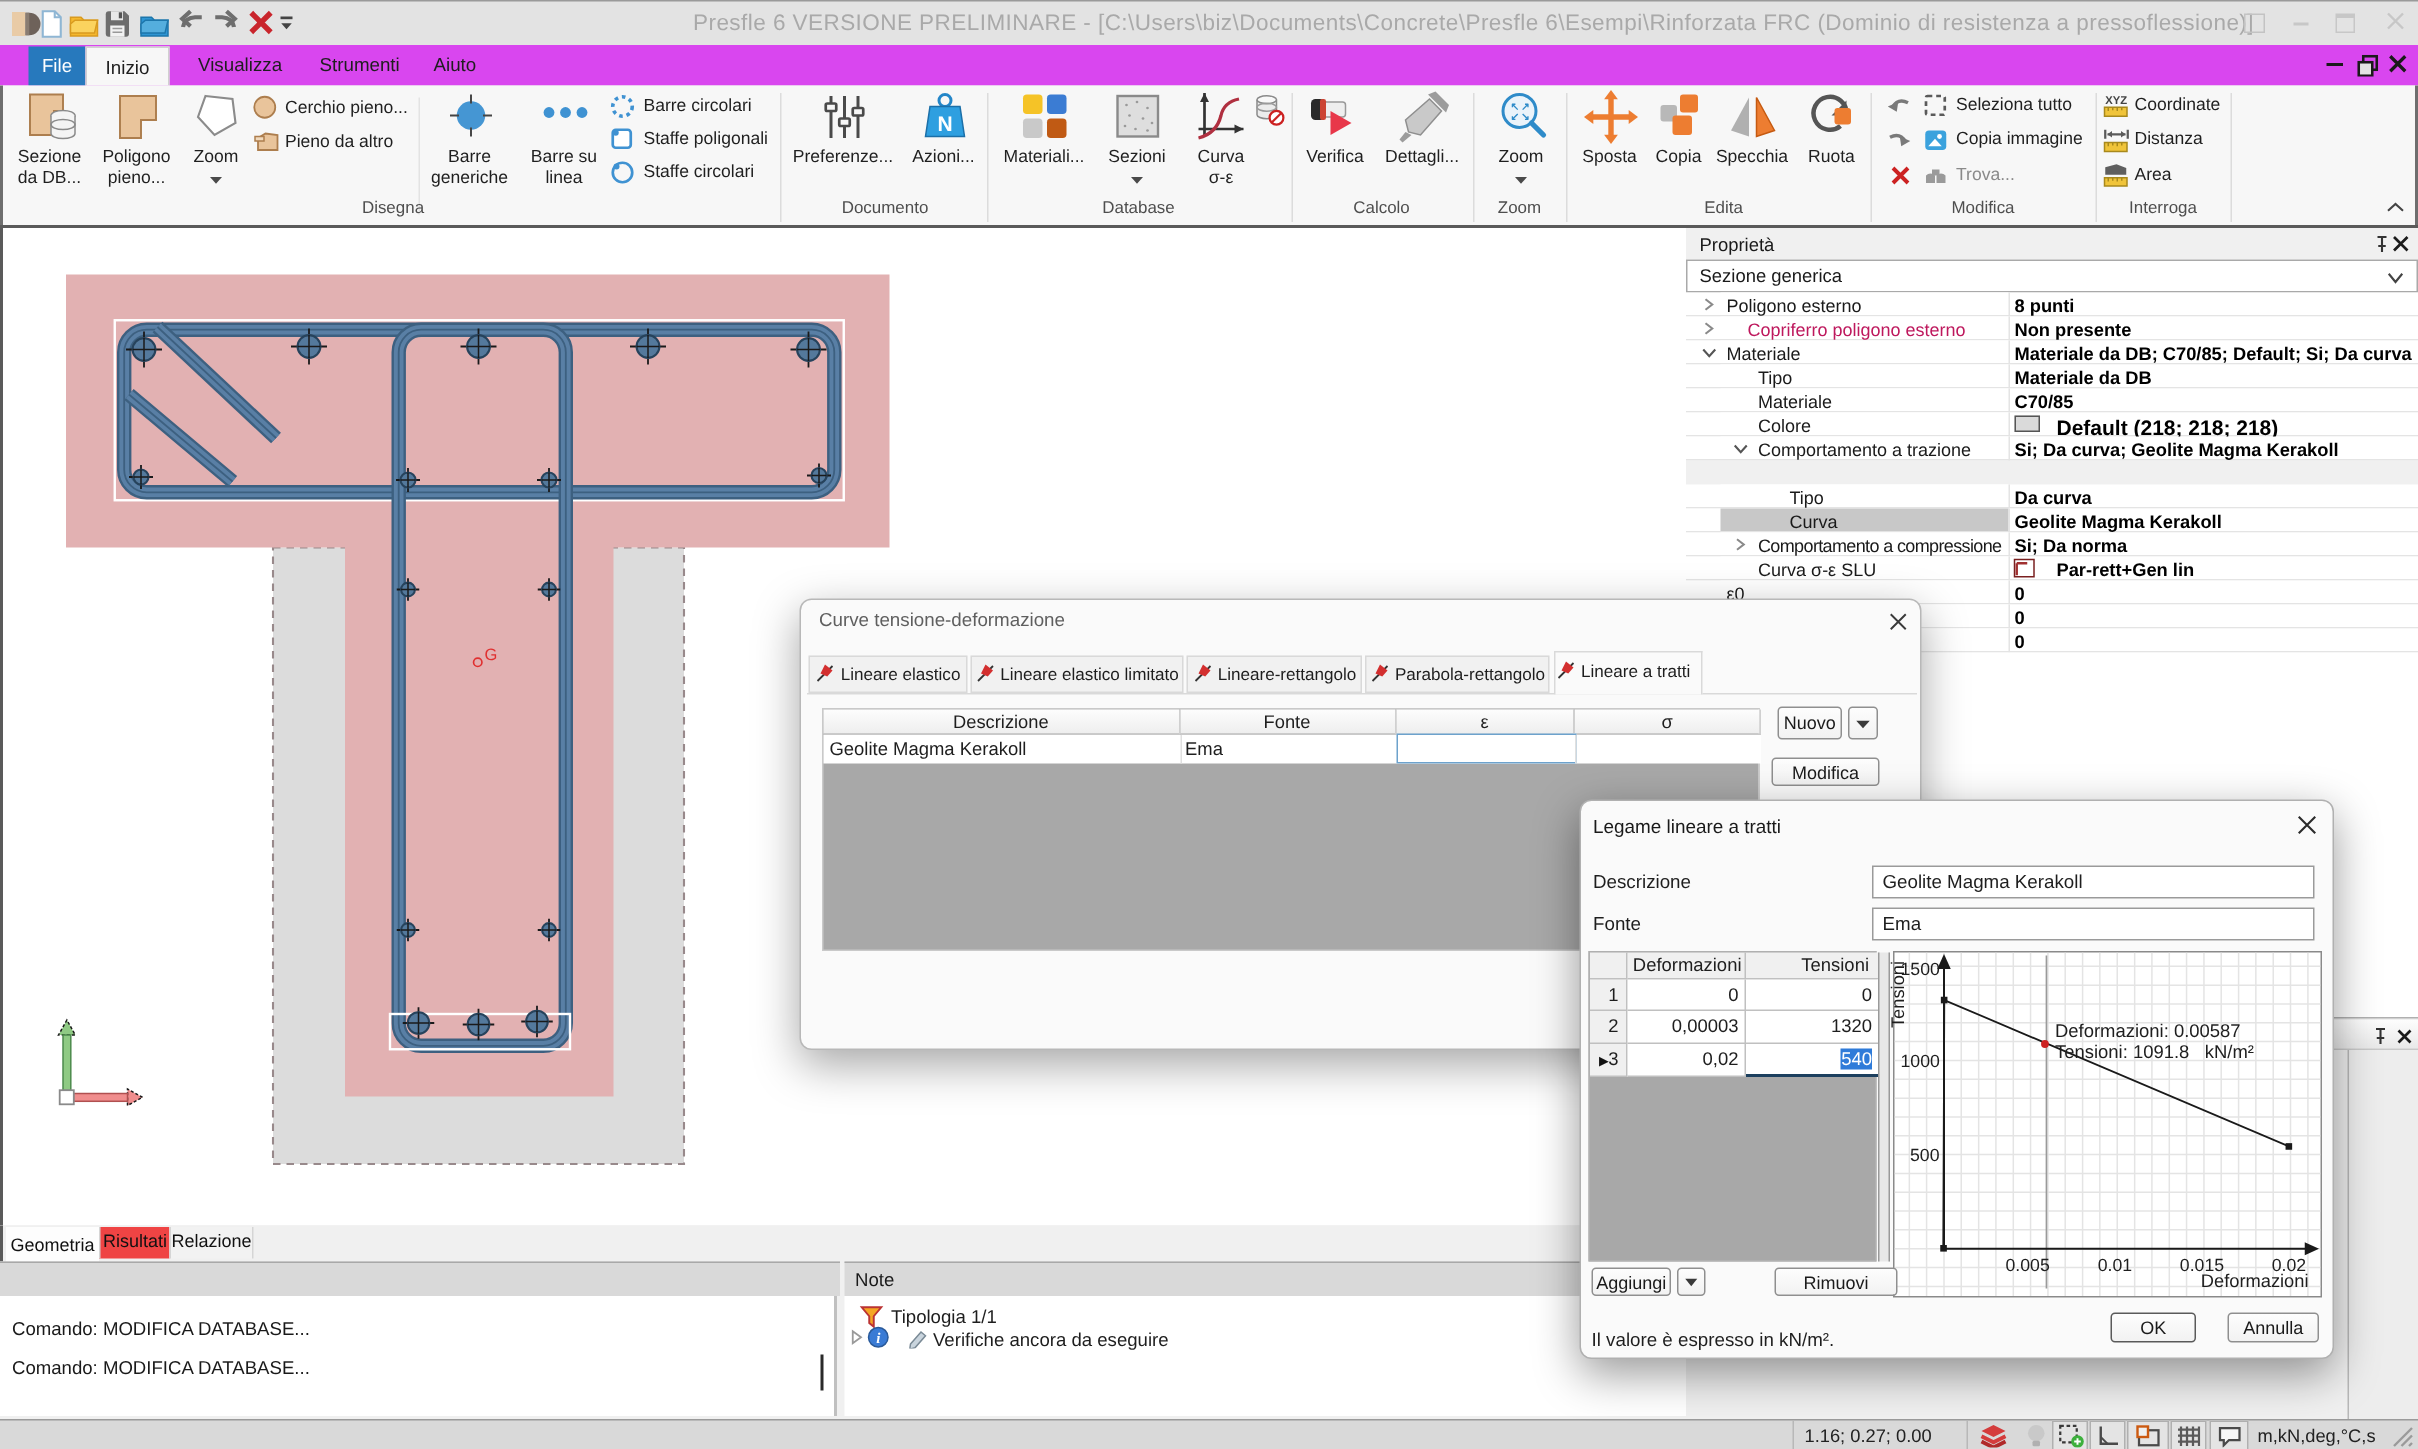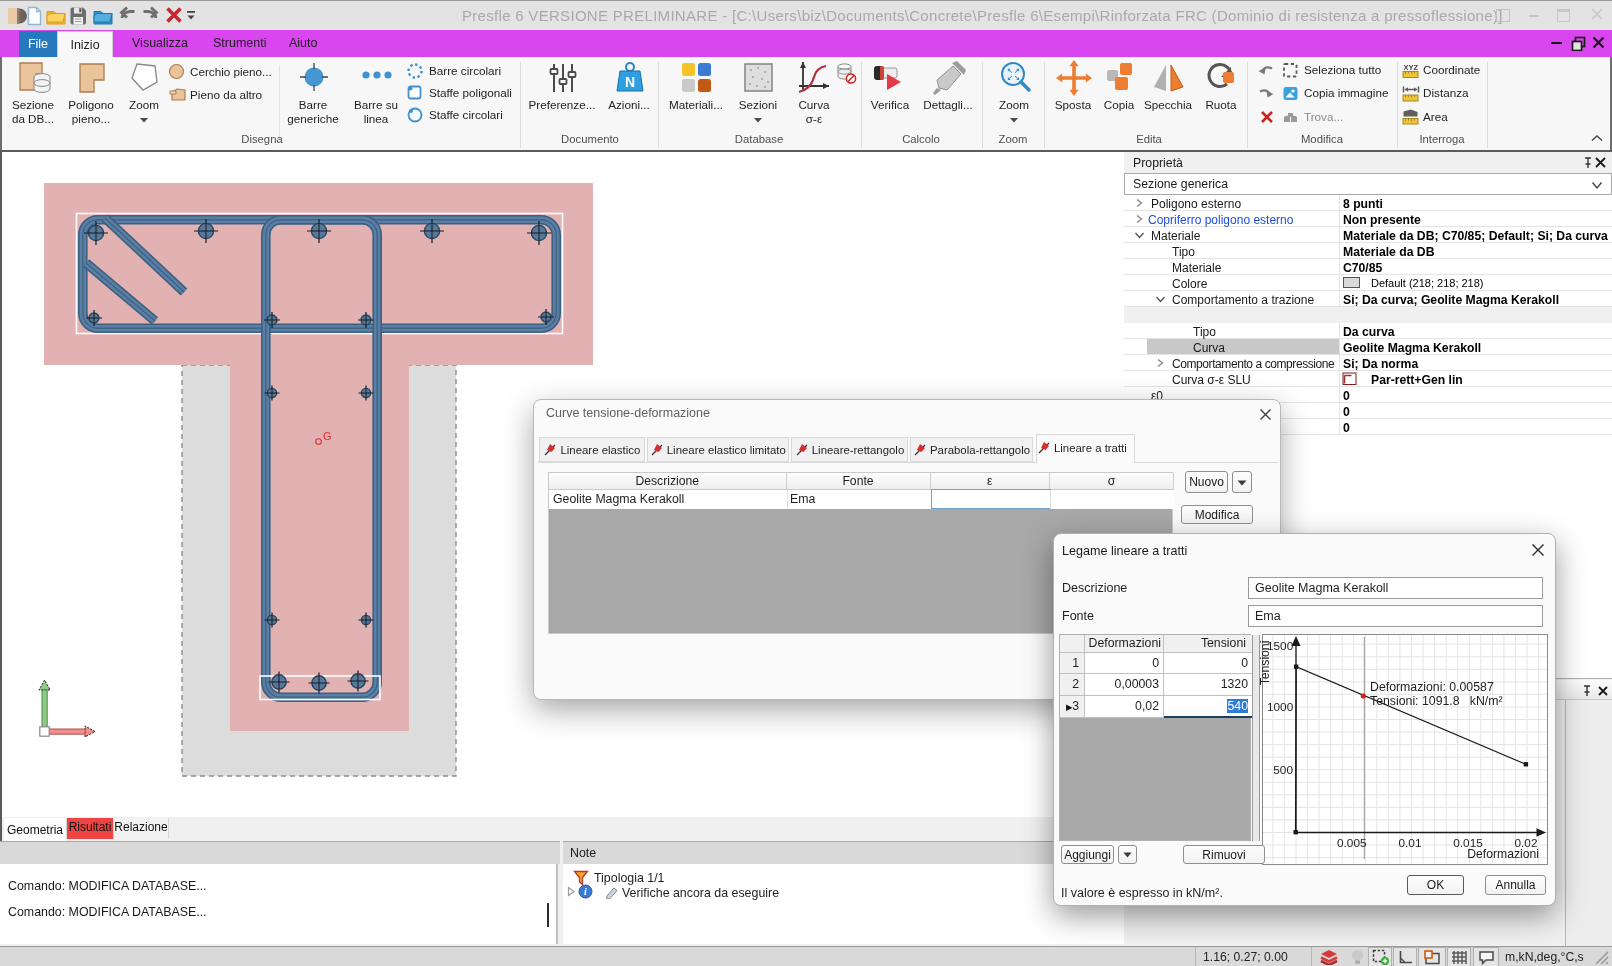--- a/index.html
+++ b/index.html
@@ -378,21 +378,21 @@
         </svg>
         <div class="abs" style="left:27px;top:1.5px;width:187px;overflow:hidden;font-size:12px;color:#1a1a1a;white-space:nowrap;">Poligono esterno</div>
         <div class="abs" style="left:219px;top:1.5px;font-size:12.2px;font-weight:bold;color:#000;white-space:nowrap">8 punti</div>
       </div>
       <div class="abs" style="left:0;top:59px;width:488px;height:16px;border-bottom:1px solid #e4e4e4;background:#fff">
         <div class="abs" style="left:23px;top:0;width:192px;height:15px;background:#fff"></div>
         <div class="abs" style="left:215px;top:0;width:1px;height:16px;background:#e4e4e4"></div>
         <svg class="abs" style="left:10px;top:3px" width="10" height="10">
           <path d="M3 1.5 L7.5 5 L3 8.5" fill="none" stroke="#8a8a8a" stroke-width="1.4"></path>
         </svg>
-        <div class="abs" style="left:24px;top:1.5px;width:187px;overflow:hidden;font-size:12px;color:#1d4ed8;white-space:nowrap;">Copriferro poligono esterno</div>
+        <div class="abs" style="left:41px;top:1.5px;width:187px;overflow:hidden;font-size:12px;color:#be185d;white-space:nowrap;">Copriferro poligono esterno</div>
         <div class="abs" style="left:219px;top:1.5px;font-size:12.2px;font-weight:bold;color:#000;white-space:nowrap">Non presente</div>
       </div>
       <div class="abs" style="left:0;top:75px;width:488px;height:16px;border-bottom:1px solid #e4e4e4;background:#fff">
         <div class="abs" style="left:23px;top:0;width:192px;height:15px;background:#fff"></div>
         <div class="abs" style="left:215px;top:0;width:1px;height:16px;background:#e4e4e4"></div>
         <svg class="abs" style="left:10px;top:4px" width="11" height="9">
           <path d="M1.5 2 L5.5 6.5 L9.5 2" fill="none" stroke="#555" stroke-width="1.4"></path>
         </svg>
         <div class="abs" style="left:27px;top:1.5px;width:187px;overflow:hidden;font-size:12px;color:#1a1a1a;white-space:nowrap;">Materiale</div>
         <div class="abs" style="left:219px;top:1.5px;font-size:12.2px;font-weight:bold;color:#000;white-space:nowrap">Materiale da DB; C70/85; Default; Si; Da curva</div>
@@ -407,21 +407,21 @@
         <div class="abs" style="left:23px;top:0;width:192px;height:15px;background:#fff"></div>
         <div class="abs" style="left:215px;top:0;width:1px;height:16px;background:#e4e4e4"></div>
         <div class="abs" style="left:48px;top:1.5px;width:166px;overflow:hidden;font-size:12px;color:#1a1a1a;white-space:nowrap;">Materiale</div>
         <div class="abs" style="left:219px;top:1.5px;font-size:12.2px;font-weight:bold;color:#000;white-space:nowrap">C70/85</div>
       </div>
       <div class="abs" style="left:0;top:123px;width:488px;height:16px;border-bottom:1px solid #e4e4e4;background:#fff">
         <div class="abs" style="left:23px;top:0;width:192px;height:15px;background:#fff"></div>
         <div class="abs" style="left:215px;top:0;width:1px;height:16px;background:#e4e4e4"></div>
         <div class="abs" style="left:48px;top:1.5px;width:166px;overflow:hidden;font-size:12px;color:#1a1a1a;white-space:nowrap;">Colore</div>
         <div class="abs" style="left:219px;top:2px;width:17px;height:11px;background:#dadada;border:1px solid #555"></div>
-        <div class="abs" style="left:247px;top:1.5px;font-size:11px;font-weight:normal;color:#000;white-space:nowrap">Default (218; 218; 218)</div>
+        <div class="abs" style="left:247px;top:1.5px;font-size:14px;font-weight:bold;color:#000;white-space:nowrap">Default (218; 218; 218)</div>
       </div>
       <div class="abs" style="left:0;top:139px;width:488px;height:16px;border-bottom:1px solid #e4e4e4;background:#fff">
         <div class="abs" style="left:23px;top:0;width:192px;height:15px;background:#fff"></div>
         <div class="abs" style="left:215px;top:0;width:1px;height:16px;background:#e4e4e4"></div>
         <svg class="abs" style="left:31px;top:4px" width="11" height="9">
           <path d="M1.5 2 L5.5 6.5 L9.5 2" fill="none" stroke="#555" stroke-width="1.4"></path>
         </svg>
         <div class="abs" style="left:48px;top:1.5px;width:166px;overflow:hidden;font-size:12px;color:#1a1a1a;white-space:nowrap;">Comportamento a trazione</div>
         <div class="abs" style="left:219px;top:1.5px;font-size:12.2px;font-weight:bold;color:#000;white-space:nowrap">Si; Da curva; Geolite Magma Kerakoll</div>
       </div>

